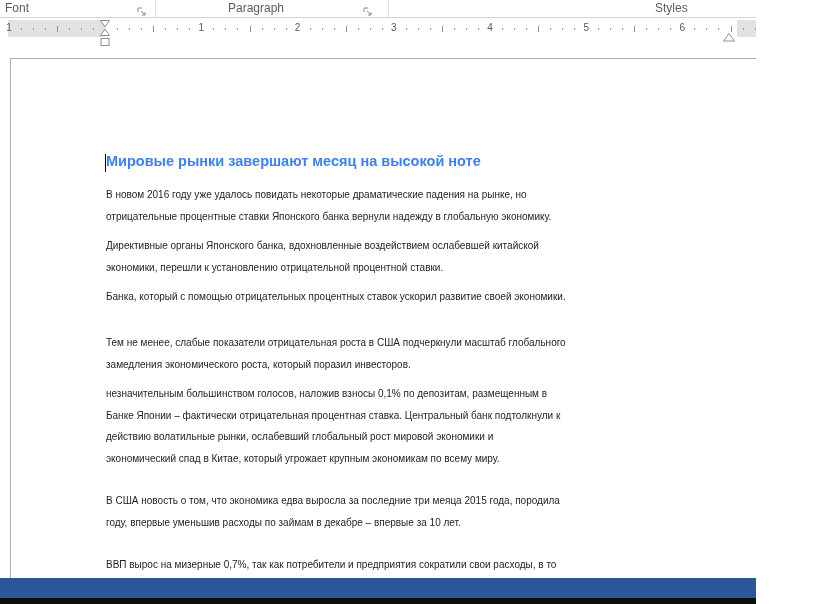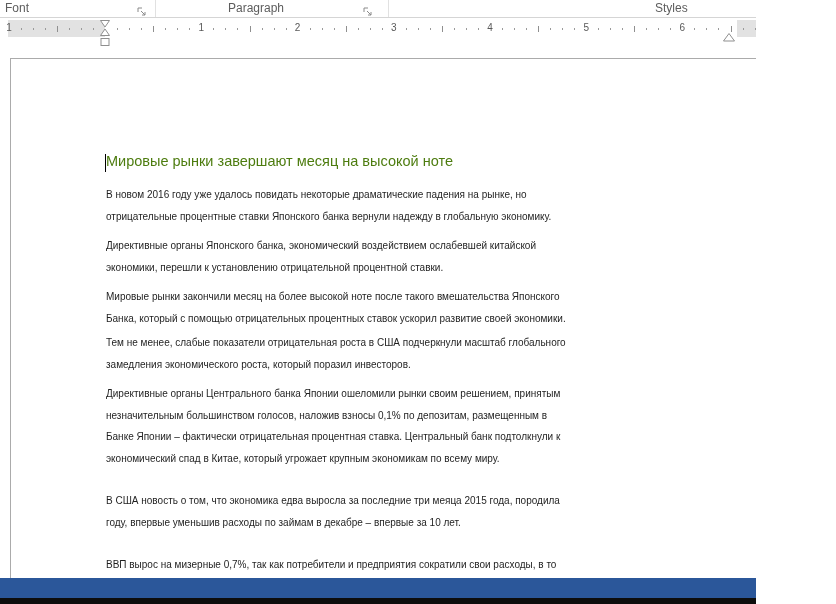--- a/index.html
+++ b/index.html
@@ -20,21 +20,21 @@
   .tick-dot { position:absolute; top:8px; width:1px; height:2px; background:#9a9a9a; }
   .tick-half { position:absolute; top:6px; width:1px; height:6px; background:#8f8f8f; }
   .ruler-num { position:absolute; top:2px; width:14px; margin-left:-7px; text-align:center; font-size:10px; color:#595959; }
   .indent-markers { position:absolute; left:98px; top:2px; width:14px; height:27px; cursor:pointer; }
   .right-indent { position:absolute; left:722px; top:10px; width:14px; height:9px; cursor:pointer; }
 
   
   .page { position:absolute; left:10px; top:58px; width:802px; height:520px; background:#fff;
           border:1px solid #ababab; border-bottom:none; overflow:hidden; }
   .caret { position:absolute; left:94px; top:95px; width:1px; height:18px; background:#000; }
-  .doc-title { position:absolute; left:95px; top:94px; font-size:14.5px; font-weight:normal; color:#4d7c0f; white-space:nowrap; }
+  .doc-title { position:absolute; left:95px; top:94px; font-size:14.5px; font-weight:bold; color:#3b82f6; white-space:nowrap; }
   .para { position:absolute; left:95px; }
   .text-line { font-size:10px; line-height:21.5px; color:#1f1f1f; white-space:nowrap; }
 
   
   .status-bar { position:absolute; left:0; top:578px; width:836px; height:20px; background:#2b579a; }
   .read-mode-btn { position:absolute; right:6px; top:3px; width:18px; height:15px; cursor:pointer; }
   .taskbar-strip { position:absolute; left:0; top:598px; width:836px; height:6px; background:#0d0d0d; }
 </style>
 </head>
 <body>
@@ -150,35 +150,34 @@
 
   <div class="page">
     <div class="caret"></div>
     <div class="doc-title">Мировые рынки завершают месяц на высокой ноте</div>
     <div id="paragraphs">
         <div class="para" style="top: 125px;">
           <div class="text-line">В новом 2016 году уже удалось повидать некоторые драматические падения на рынке, но</div>
           <div class="text-line">отрицательные процентные ставки Японского банка вернули надежду в глобальную экономику.</div>
         </div>
         <div class="para" style="top: 176px;">
-          <div class="text-line">Директивные органы Японского банка, экономический воздействием ослабевшей китайской</div>
+          <div class="text-line">Директивные органы Японского банка, вдохновленные воздействием ослабевшей китайской</div>
           <div class="text-line">экономики, перешли к установлению отрицательной процентной ставки.</div>
         </div>
         <div class="para" style="top: 227px;">
-          <div class="text-line">Мировые рынки закончили месяц на более высокой ноте после такого вмешательства Японского</div>
           <div class="text-line">Банка, который с помощью отрицательных процентных ставок ускорил развитие своей экономики.</div>
         </div>
         <div class="para" style="top: 273px;">
           <div class="text-line">Тем не менее, слабые показатели отрицательная роста в США подчеркнули масштаб глобального</div>
           <div class="text-line">замедления экономического роста, который поразил инвесторов.</div>
         </div>
         <div class="para" style="top: 324px;">
-          <div class="text-line">Директивные органы Центрального банка Японии ошеломили рынки своим решением, принятым</div>
           <div class="text-line">незначительным большинством голосов, наложив взносы 0,1% по депозитам, размещенным в</div>
           <div class="text-line">Банке Японии – фактически отрицательная процентная ставка. Центральный банк подтолкнули к</div>
+          <div class="text-line">действию волатильные рынки, ослабевший глобальный рост мировой экономики и</div>
           <div class="text-line">экономический спад в Китае, который угрожает крупным экономикам по всему миру.</div>
         </div>
         <div class="para" style="top: 431px;">
           <div class="text-line">В США новость о том, что экономика едва выросла за последние три меяца 2015 года, породила</div>
           <div class="text-line">году, впервые уменьшив расходы по займам в декабре – впервые за 10 лет.</div>
         </div>
         <div class="para" style="top: 495px;">
           <div class="text-line">ВВП вырос на мизерные 0,7%, так как потребители и предприятия сократили свои расходы, в то</div>
           <div class="text-line">время как мировая экономика продолжала замедляться, обеспокоив инвесторов.</div>
         </div>

